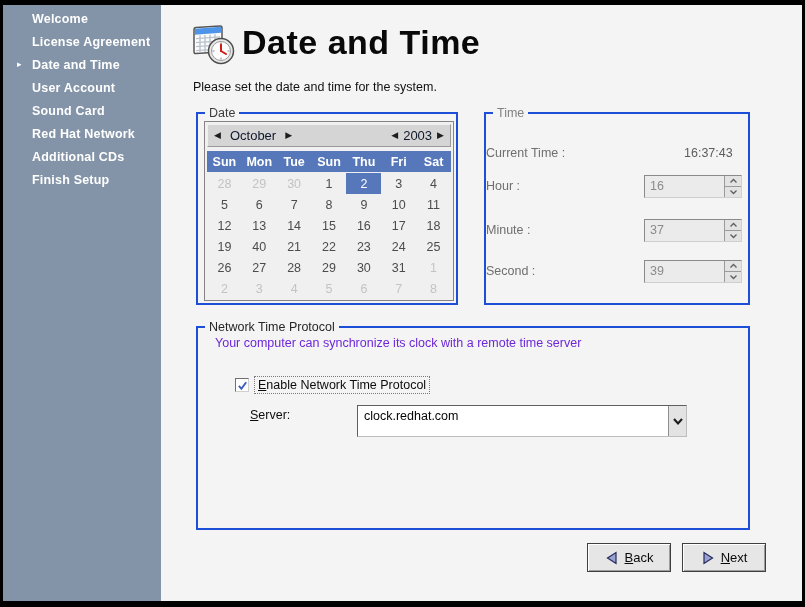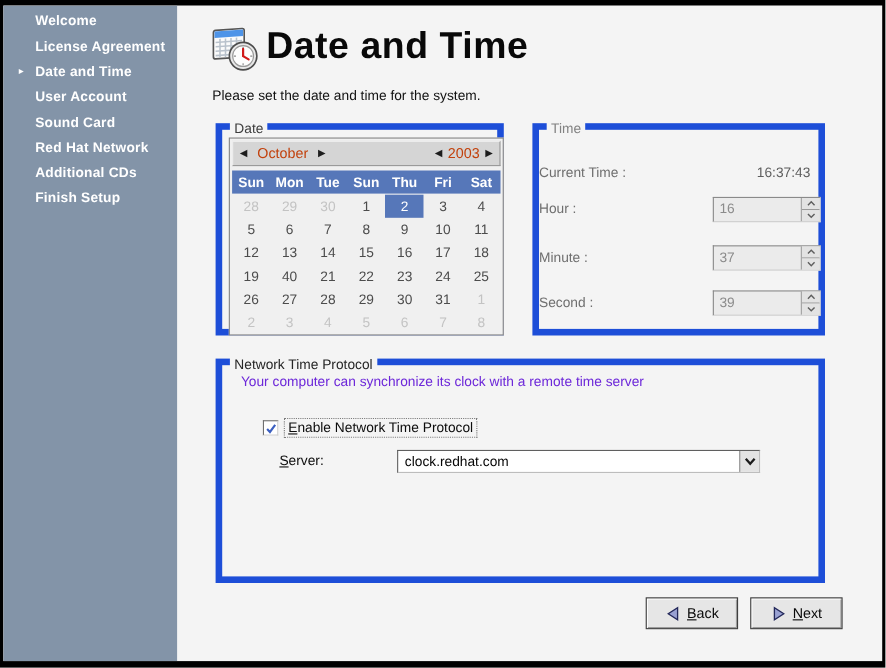--- a/index.html
+++ b/index.html
@@ -18,38 +18,38 @@
   .side-arrow { position:absolute; left:14px; width:12px; font-size:9px; color:#fff; line-height:1; }
   .side-label { margin-left:29px; color:#fff; font-size:12.5px; font-weight:bold; letter-spacing:.2px; }
 
   
   .title-row { position:absolute; left:187px; top:13px; display:flex; align-items:center; }
   .title-icon { width:46px; height:48px; }
   .page-title { font-size:34px; font-weight:bold; color:#090909; margin-left:6px; letter-spacing:.5px; }
   .subtitle { position:absolute; left:190px; top:75px; font-size:12.5px; color:#111; }
 
   
-  .groupbox { position:absolute; border:6px solid #1d4ed8; }
+  .groupbox { position:absolute; border:2px solid #1d4ed8; }
   .legend { position:absolute; top:-8px; left:7px; background:var(--bg,#f4f4f4);
             padding:0 4px; font-size:12.5px; color:#3d3d3d; }
   .gb-date { left:193px; top:107px; width:262px; height:193px; }
   .gb-time { left:481px; top:107px; width:266px; height:193px; }
   .gb-time .legend { color:#828282; }
   .gb-ntp  { left:193px; top:321px; width:554px; height:204px; }
   .gb-ntp .legend { color:#262626; }
 
   
   .calendar { position:absolute; left:6px; top:7px; width:250px; height:180px;
               border:1px solid #848484; background:#f0f0f0; padding:2px; }
   .cal-header { height:23px; background:#d5d5d5; border:1px solid;
                 border-color:#efefef #9a9a9a #9a9a9a #efefef;
                 display:flex; align-items:center; padding:0 6px; margin-bottom:4px; }
   .nav-group { display:flex; align-items:center; }
   .nav-arrow { font-size:9px; color:#1d1d1d; line-height:1; cursor:default; }
-  .cal-month, .cal-year { font-size:13px; color:#c2410c; margin:0 9px; }
+  .cal-month, .cal-year { font-size:13px; color:#0f172a; margin:0 9px; }
   .cal-spacer { flex:1; }
   .weekdays { display:grid; grid-template-columns:repeat(7,1fr); height:21px;
               background:var(--accent,#5677b9); align-items:center; }
   .wd { text-align:center; color:#fff; font-size:12.5px; font-weight:600; }
   .cal-grid { display:grid; grid-template-columns:repeat(7,1fr); grid-auto-rows:21px; margin-top:1px; }
   .day { display:flex; align-items:center; justify-content:center;
          font-size:12.5px; color:#4c4c4c; }
   .day.muted { color:#c3c3c3; }
   .day.selected { background:var(--accent,#5677b9); color:#fff; }
 
@@ -69,21 +69,21 @@
   
   .desc { position:absolute; left:17px; font-size:12.5px; color:#6d28d9; }
   .cb-row { position:absolute; left:37px; top:48px; display:flex; align-items:center; }
   .checkbox { width:14px; height:14px; background:#fff; border:1px solid;
               border-color:#6f6f6f #cfcfcf #cfcfcf #6f6f6f;
               display:flex; align-items:center; justify-content:center; }
   .cb-label { margin-left:5px; font-size:12.5px; color:#0c0c0c;
               border:1px dotted #7a7a7a; padding:1px 3px; }
   .srv-row { position:absolute; left:49px; top:77px; height:21px; }
   .srv-label { position:absolute; left:3px; top:3px; font-size:12.5px; color:#0c0c0c; }
-  .combo { position:absolute; left:110px; top:0; width:330px; height:21px; background:#fff;
+  .combo { position:absolute; left:110px; top:0; width:330px; height:32px; background:#fff;
            border:1px solid; border-color:#5f5f5f #bdbdbd #bdbdbd #5f5f5f; }
   .combo-text { position:absolute; left:6px; top:3px; font-size:12.5px; color:#050505; }
   .combo-btn { position:absolute; right:0; top:0; bottom:0; width:18px; background:#e3e3e3;
                border-left:1px solid #8e8e8e; display:flex; align-items:center; justify-content:center; }
 
   .u { text-decoration:underline; }
 
   
   .btn { position:absolute; top:538px; width:84px; height:29px; background:#e6e6e6;
          border:1px solid #3f3f3f;

